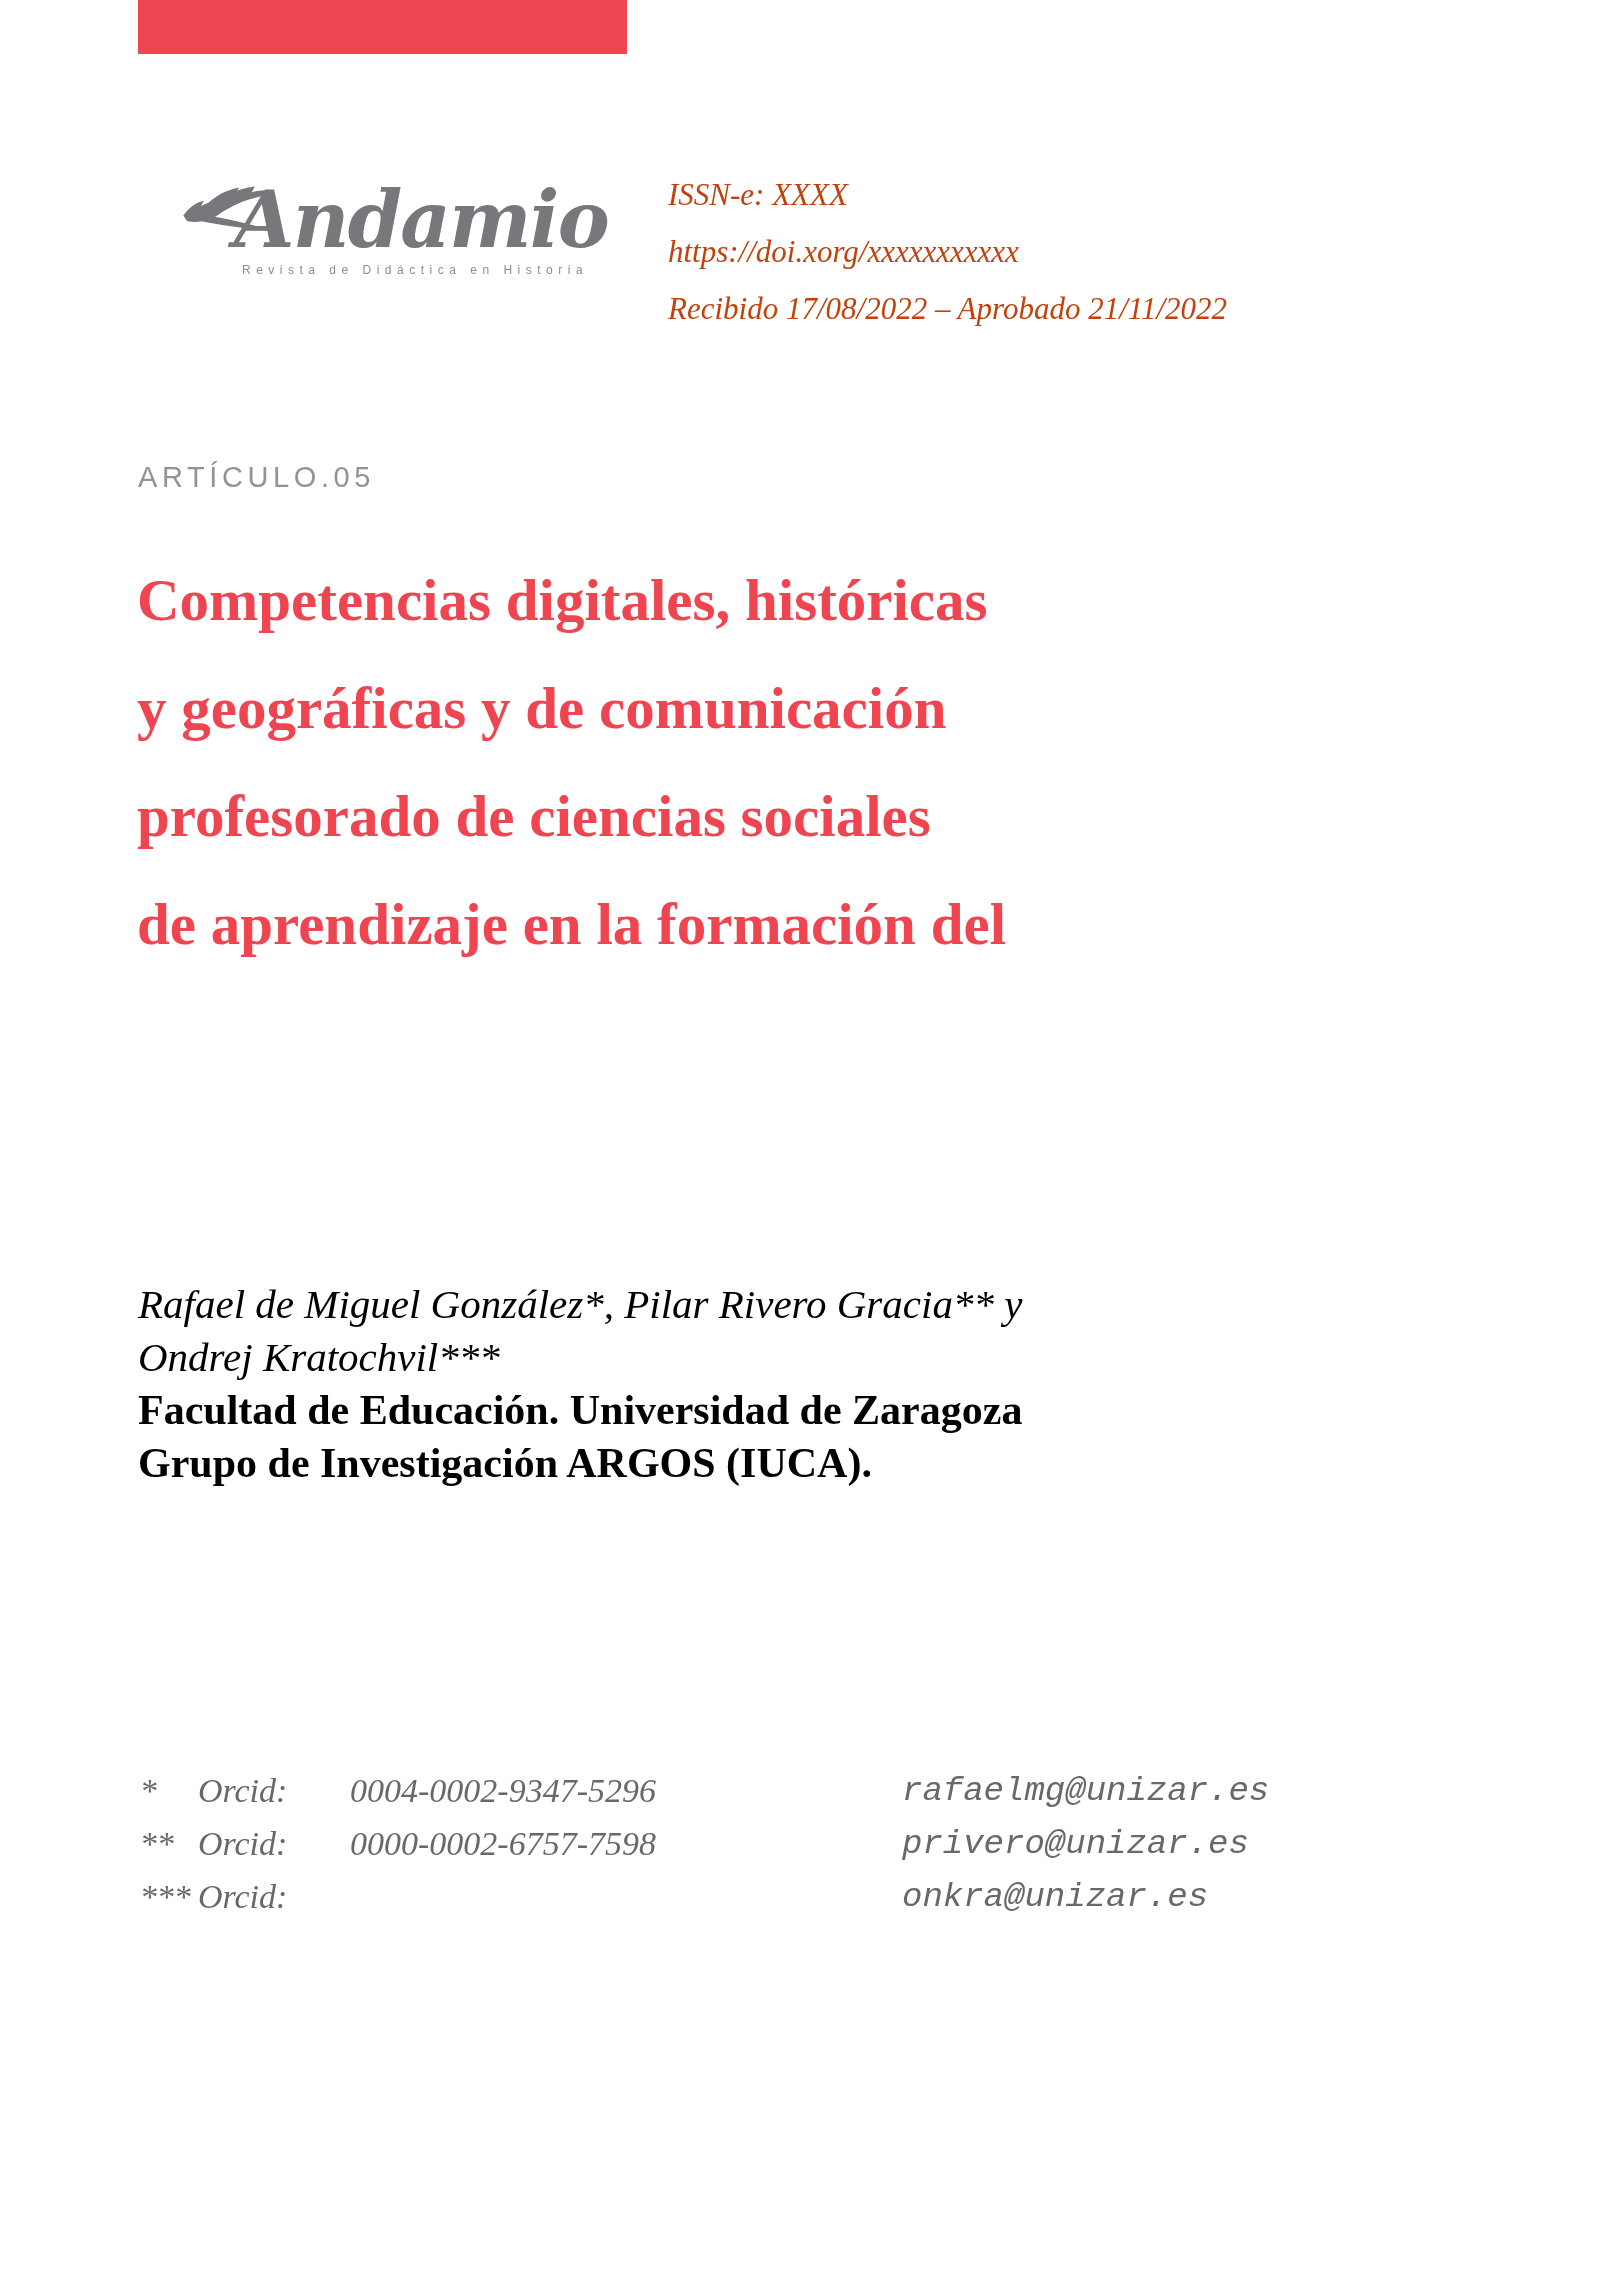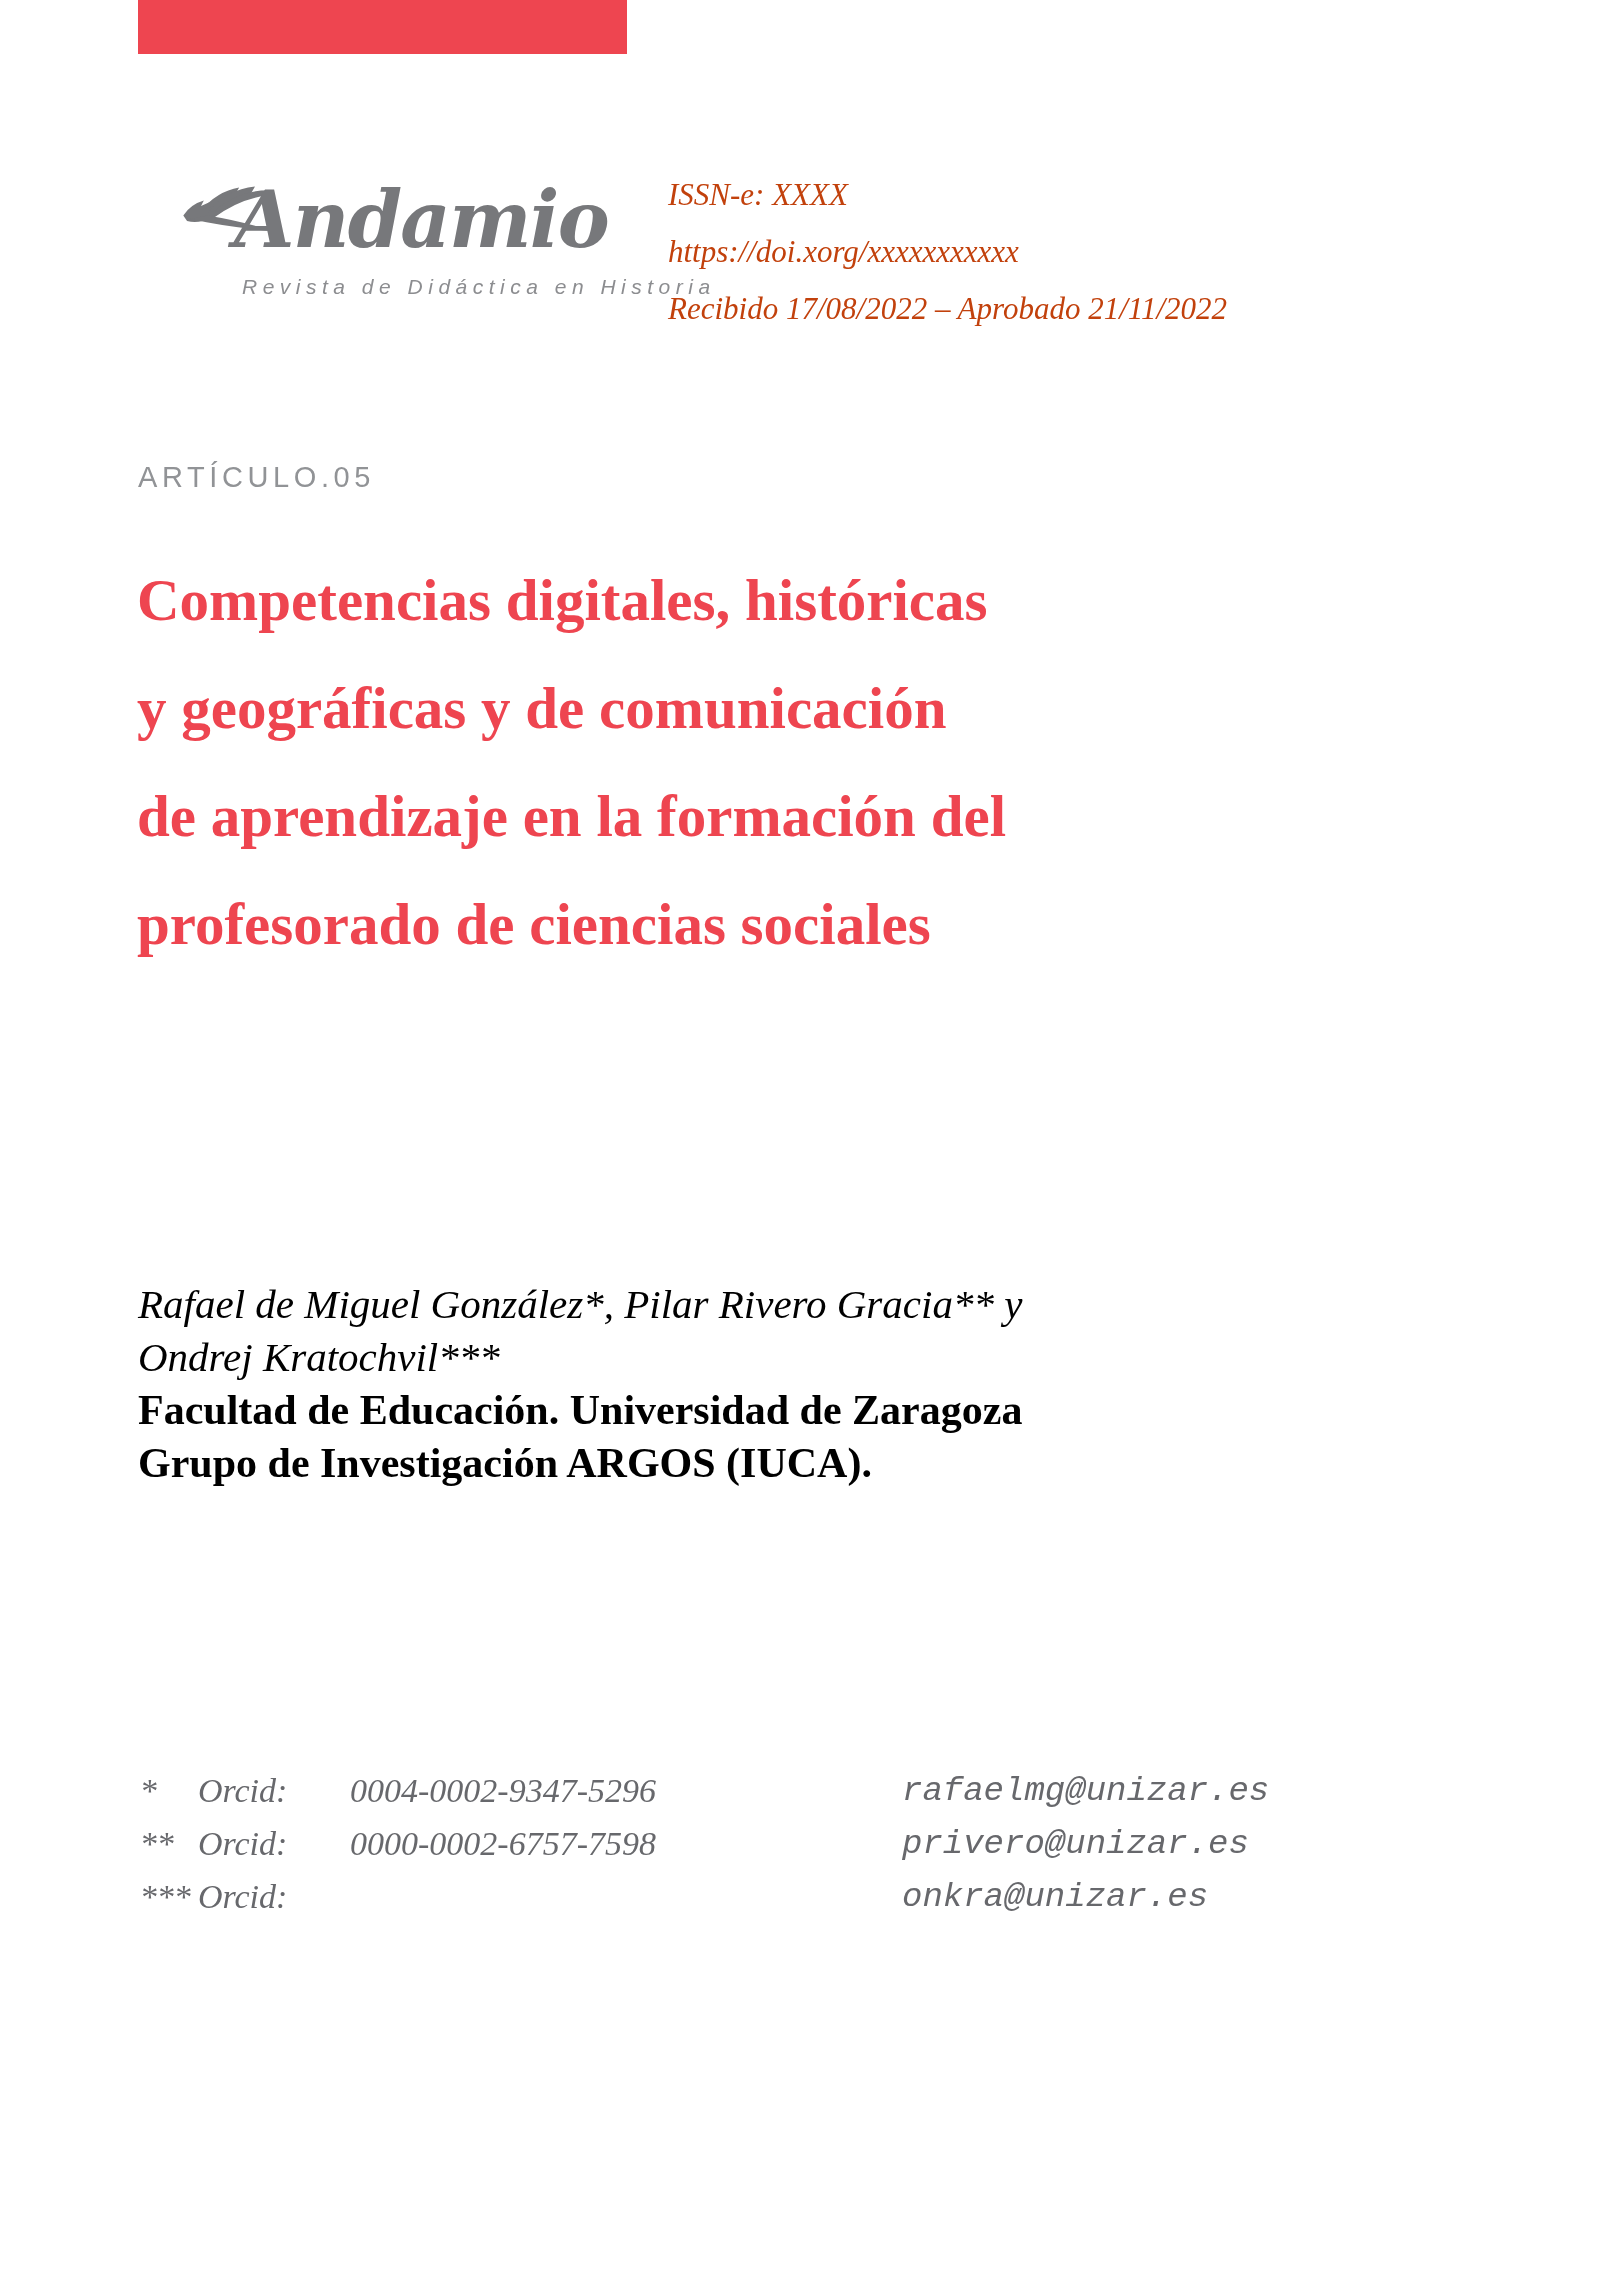--- a/index.html
+++ b/index.html
@@ -23,27 +23,26 @@
   .logo-icon svg{width:100%; height:100%;}
   .brand{
     position:absolute; left:53px; top:7.4px;
     font-family:"DejaVu Serif", serif;
     font-style:italic; font-weight:700;
     font-size:78px; line-height:78px;
     letter-spacing:-1.8px;
     color:#77787B;
   }
   .tagline{
-    position:absolute; left:61px; top:106px;
+    position:absolute; left:61px; top:89px;
     font-family:"Liberation Sans", sans-serif;
-    font-size:21px; line-height:14.8px;
+    font-size:12px; line-height:14.8px;
     letter-spacing:5.5px;
     color:#8C8D90;
     white-space:nowrap;
-    font-style:italic;
   }
   
   .issue-info{
     position:absolute; left:668px; top:166px;
     font-style:italic; font-size:31px; line-height:57px;
     color:#c2410c; white-space:nowrap;
   }
   
   .article-label{
     position:absolute; left:138px; top:462px;
@@ -101,22 +100,22 @@
     <div>ISSN-e: XXXX</div>
     <div>https://doi.xorg/xxxxxxxxxxx</div>
     <div>Recibido 17/08/2022 – Aprobado 21/11/2022</div>
   </div>
 
   <div class="article-label">ARTÍCULO.05</div>
 
   <div class="title">
     <div>Competencias digitales, históricas</div>
     <div>y geográficas y de comunicación</div>
+    <div>profesorado de ciencias sociales</div>
     <div>de aprendizaje en la formación del</div>
-    <div>profesorado de ciencias sociales</div>
   </div>
 
   <div class="authors">
     <div class="it">Rafael de Miguel González*, Pilar Rivero Gracia** y</div>
     <div class="it">Ondrej Kratochvil***</div>
     <div class="bd">Facultad de Educación. Universidad de Zaragoza</div>
     <div class="bd">Grupo de Investigación ARGOS (IUCA).</div>
   </div>
 
   <div class="footnotes">

